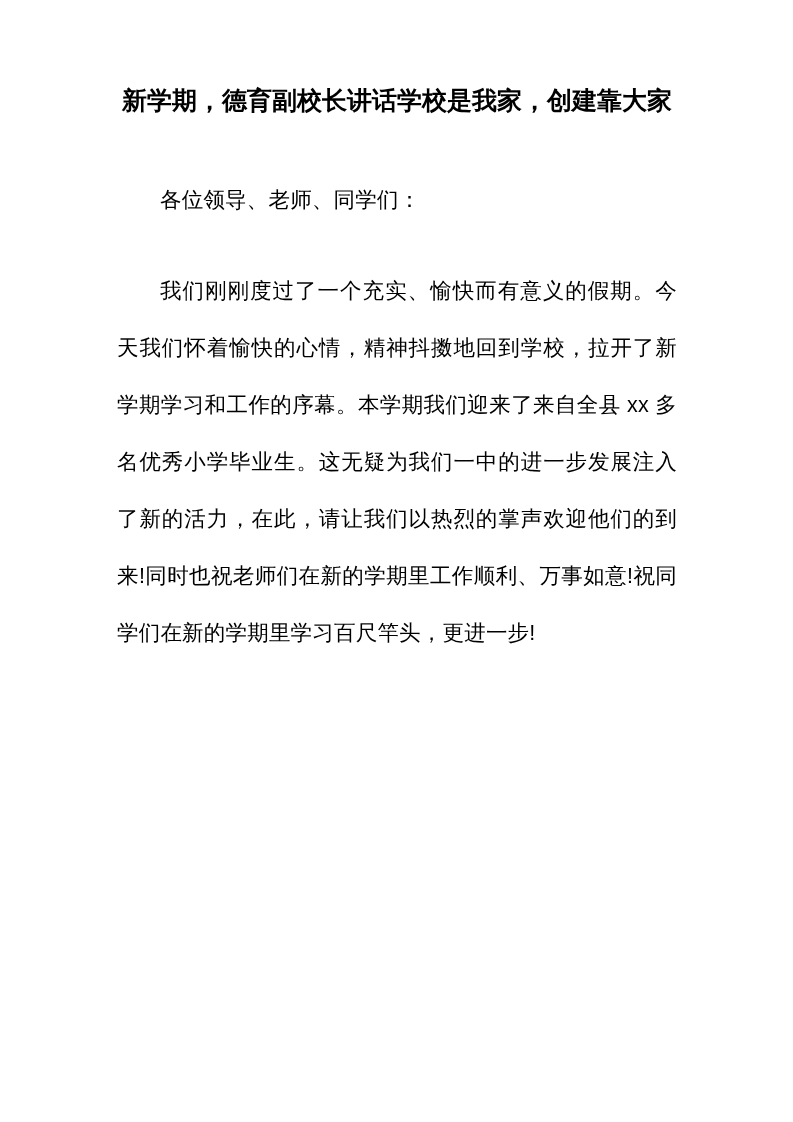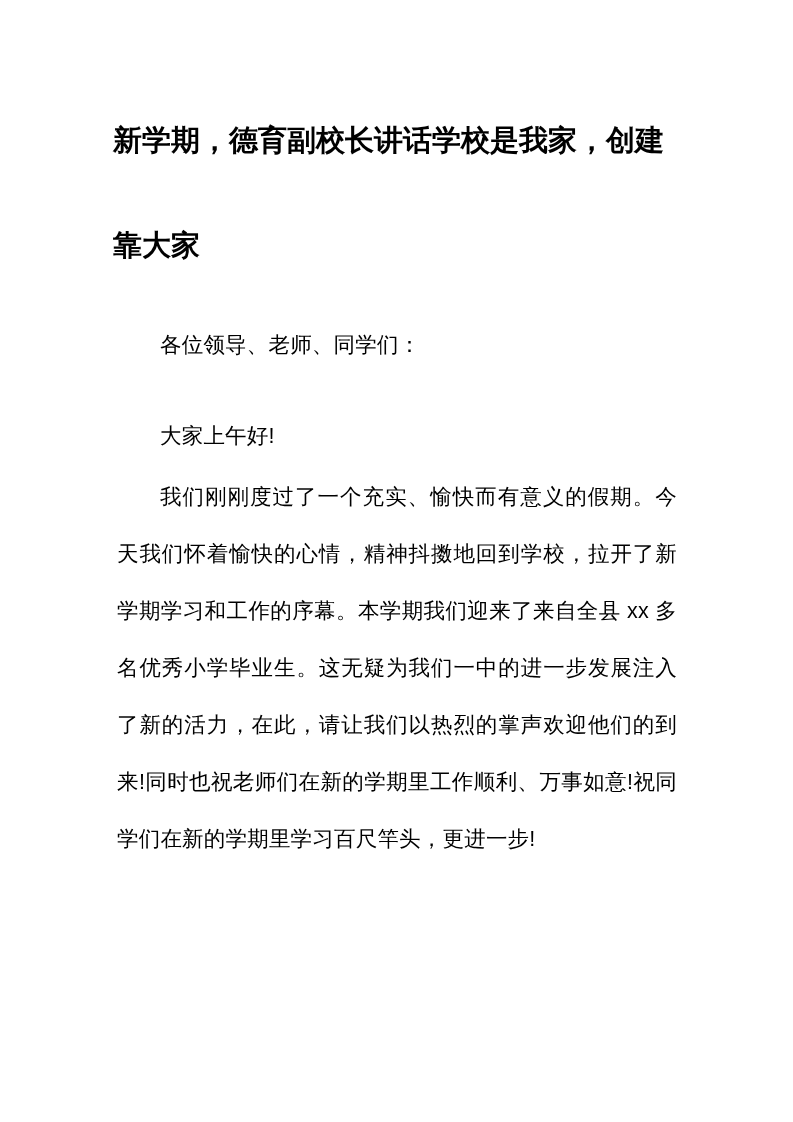--- a/index.html
+++ b/index.html
@@ -26,26 +26,27 @@
 
   .doc-body {
     position: absolute;
     left: 113px;
     top: 0;
     width: 568px;
   }
 
   
   .doc-title {
-    font-size: 29px;
+    font-size: 25px;
     font-weight: bold;
     line-height: 105px;
+    text-align: center;
     letter-spacing: 0px;
     margin: 0;
-    padding-top: 88px;
+    padding-top: 48px;
     color: #000000;
     word-break: break-all;
   }
 
   
   .para {
     font-size: 21.5px;
     line-height: 57px;
     text-align: justify;
     text-justify: inter-ideograph;
@@ -70,18 +71,17 @@
   <div class="doc-body">
 
     <h1 class="doc-title">新学期，德育副校长讲话学校是我家，创建靠大家</h1>
 
     <div class="gap-after-title"></div>
 
     <p class="para indent-2">各位领导、老师、同学们：</p>
 
     <div class="spacer-salutation"></div>
 
-    <p class="para indent-2">大家上午好!</p>
 
     <p class="para indent-2">我们刚刚度过了一个充实、愉快而有意义的假期。今天我们怀着愉快的心情，精神抖擞地回到学校，拉开了新学期学习和工作的序幕。本学期我们迎来了来自全县 xx 多名优秀小学毕业生。这无疑为我们一中的进一步发展注入了新的活力，在此，请让我们以热烈的掌声欢迎他们的到来!同时也祝老师们在新的学期里工作顺利、万事如意!祝同学们在新的学期里学习百尺竿头，更进一步!</p>
 
   </div>
 </div>
 
 </body></html>

